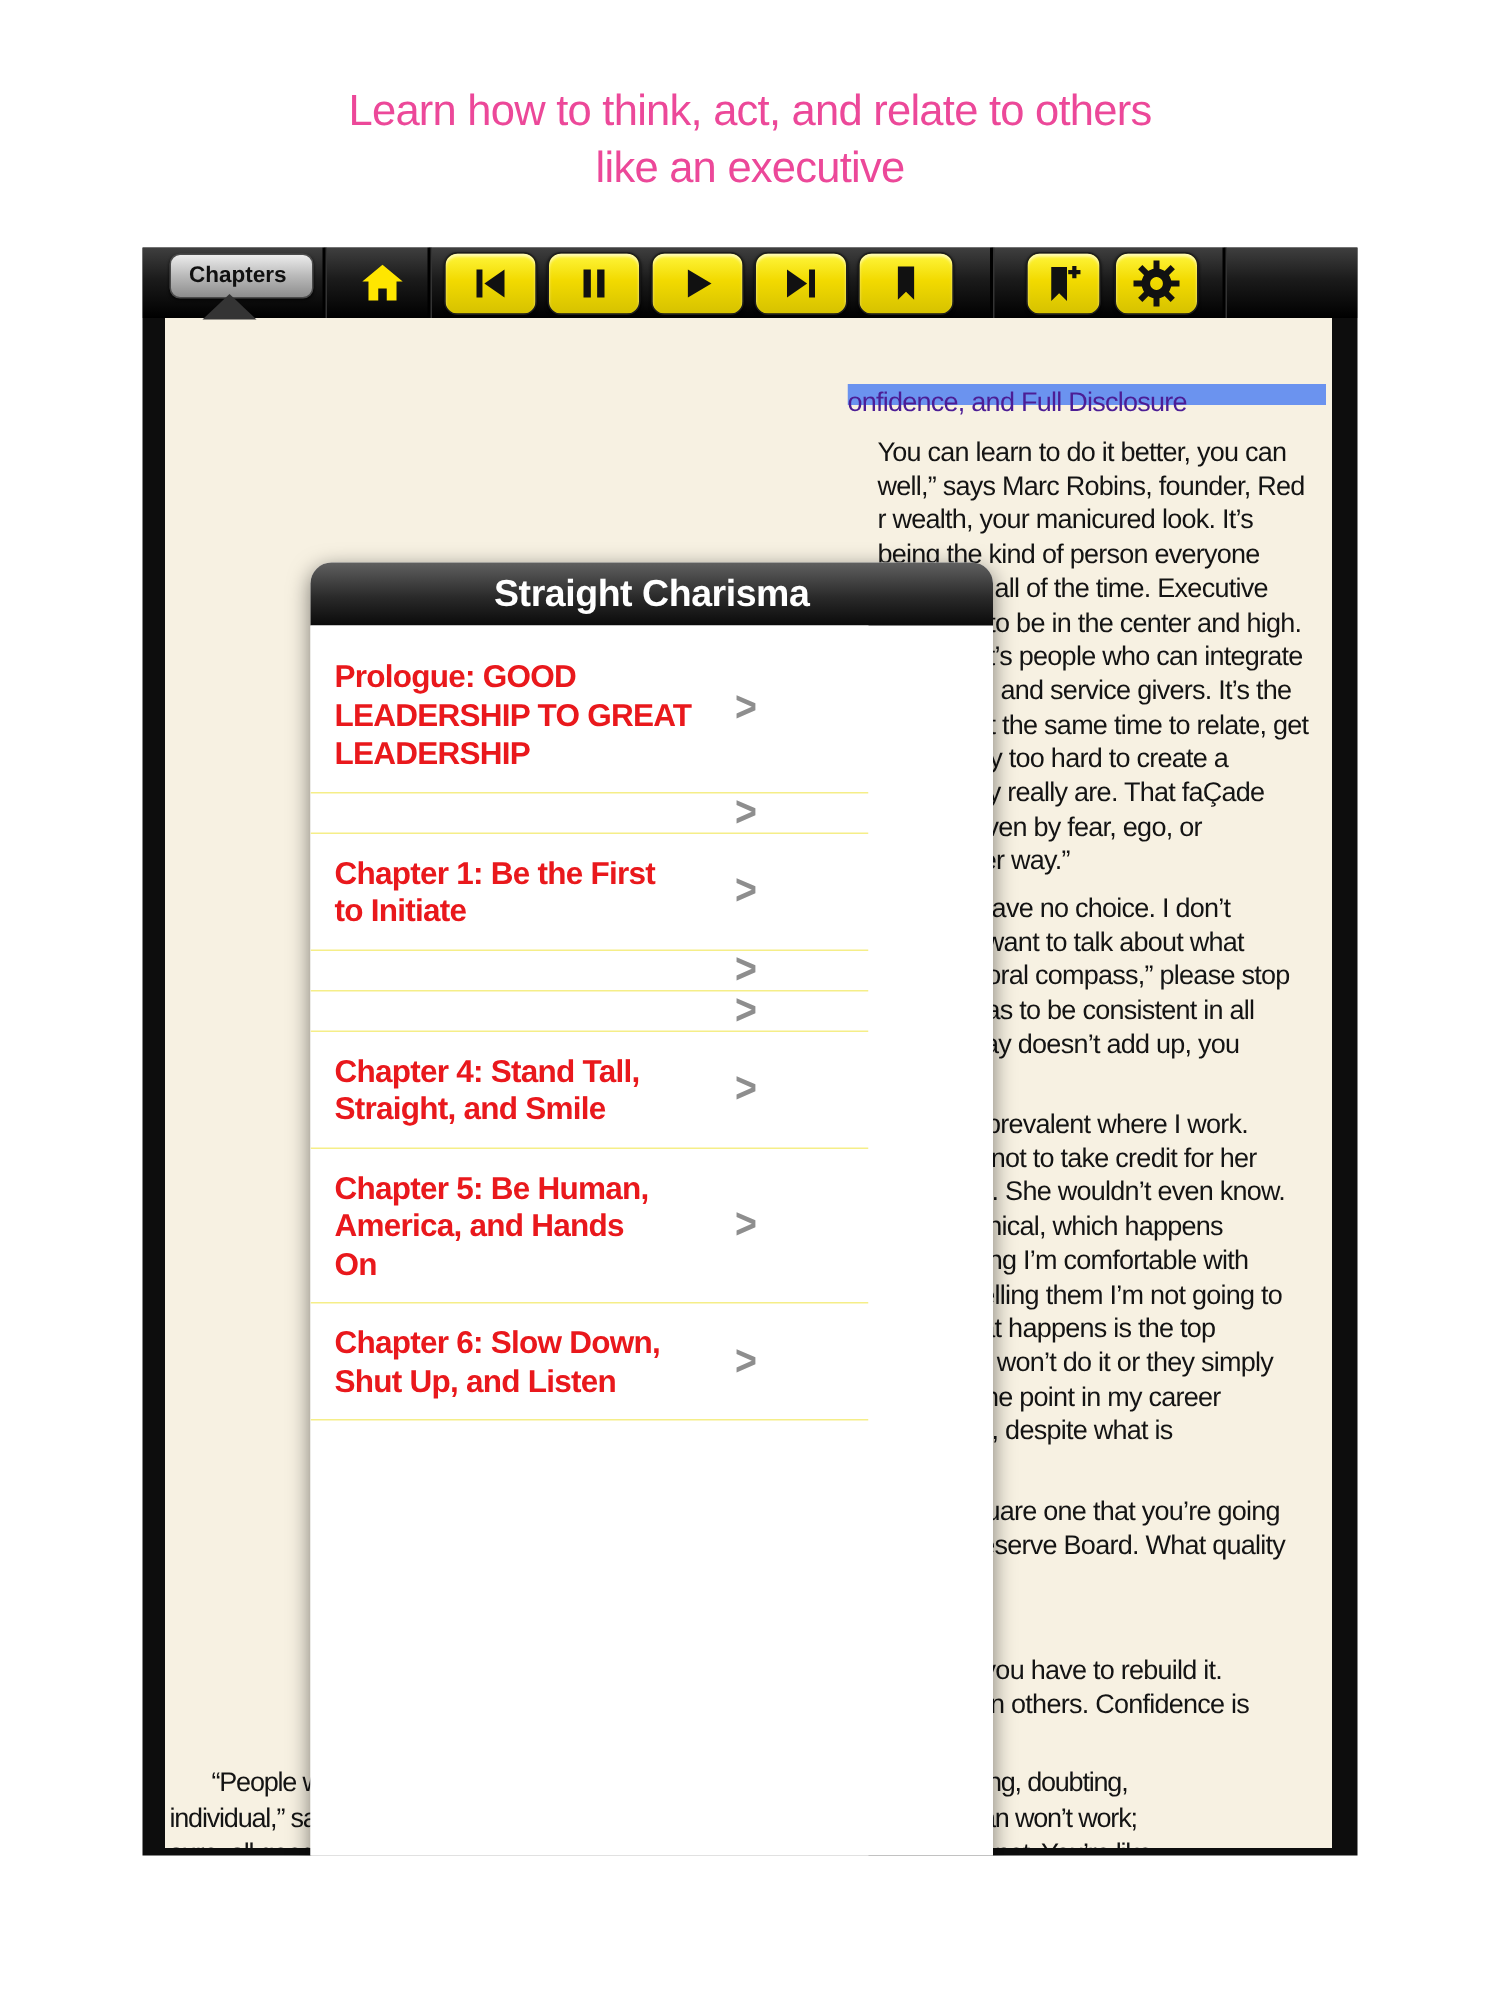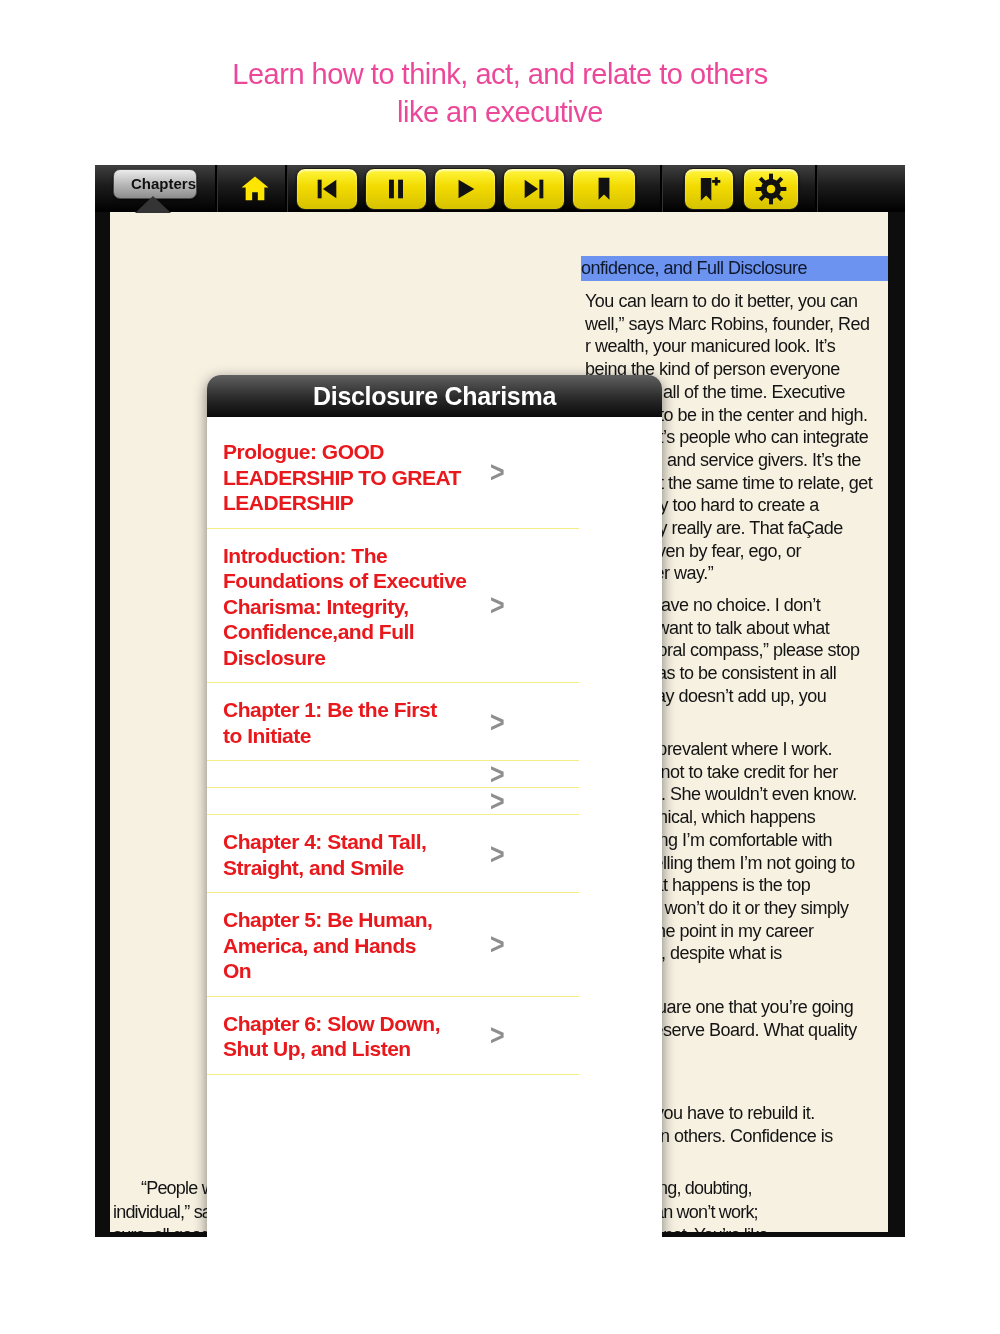--- a/index.html
+++ b/index.html
@@ -20,22 +20,23 @@
   
   .toolbar{
     position:absolute;left:0;top:0;width:810px;height:47px;
     background:linear-gradient(180deg,#3f3f3f 0%,#1b1b1b 45%,#000 100%);
   }
   .tb-sep{position:absolute;top:0;width:2px;height:47px;background:#000;box-shadow:1px 0 0 #333;}
   .chapters-btn{
     position:absolute;left:18px;top:4px;width:82px;height:28px;
     background:linear-gradient(180deg,#ececec 0%,#b9b9b9 50%,#8d8d8d 100%);
     border:1px solid #4a4a4a;border-radius:7px;
-    color:#101010;font-size:15px;font-weight:bold;text-align:right;line-height:28px;
+    color:#101010;font-size:15px;font-weight:bold;text-align:left;line-height:28px;
     box-shadow:0 1px 2px rgba(0,0,0,.7);
+    padding-left:12px;
   }
   .chapters-tail{
     position:absolute;left:40px;top:31px;width:0;height:0;
     border-left:18px solid transparent;border-right:18px solid transparent;
     border-bottom:17px solid #343434;
   }
   .home-btn{position:absolute;left:134px;top:6px;width:44px;height:36px;background:transparent;border:none;}
   .yellow-btn{
     position:absolute;top:3px;height:42px;
     background:linear-gradient(180deg,#fff63c 0%,#f2da00 45%,#d6c200 100%);
@@ -47,22 +48,22 @@
   
   .book-page{
     position:absolute;left:15px;top:47px;width:778px;height:1020px;
     background:#f7f1e2;overflow:hidden;
   }
   .page-text-column{
     position:absolute;left:455px;top:0;width:323px;height:1020px;overflow:hidden;
     color:#141414;font-size:18px;letter-spacing:-0.5px;
   }
   .heading-highlight{
-    position:absolute;left:16px;top:44px;width:319px;height:25px;
-    background:#6b93ef;color:#0f172a;font-size:18px;line-height:25px;white-space:nowrap;
+    position:absolute;left:0;top:44px;width:319px;height:14px;
+    background:#6b93ef;color:#4c1d95;font-size:18px;line-height:25px;white-space:nowrap;
   }
   .page-par{
     position:absolute;left:0;width:330px;white-space:pre;line-height:22.7px;
   }
   .bottom-par{
     position:absolute;left:3px;top:965px;width:775px;overflow:hidden;
     color:#141414;font-size:18px;line-height:23.5px;letter-spacing:-0.8px;
     white-space:pre;text-indent:28px;
   }
   
@@ -233,35 +234,30 @@
 uering of it.</div>
       </div>
     <div class="bottom-par">“People want confidence in their leader. You can’t be a stammering, halting, doubting,
 individual,” says Curt Carter, CEO, America, Inc. “You can worry that your plan won’t work;
 sure, all good leaders do that. But you can’t be worried if anyone likes you or not. You’re like</div>
   </div>
 
   <div class="chapters-tail"></div>
 
   <div class="chapters-panel">
-    <div class="panel-header">Disclosure Charisma</div>
+    <div class="panel-header">Straight Charisma</div>
     <div class="chapter-list">
 
     <div class="chapter-item">
           <div class="chapter-label">Prologue: GOOD
 LEADERSHIP TO GREAT
 LEADERSHIP</div>
           <div class="chevron">&gt;</div>
         </div>
         <div class="chapter-item">
-          <div class="chapter-label">Introduction: The
-Foundations of Executive
-Charisma: Integrity,
-Confidence,and Full
-Disclosure</div>
           <div class="chevron">&gt;</div>
         </div>
         <div class="chapter-item">
           <div class="chapter-label">Chapter 1: Be the First
 to Initiate</div>
           <div class="chevron">&gt;</div>
         </div>
         <div class="chapter-item">
           <div class="chevron">&gt;</div>
         </div>

